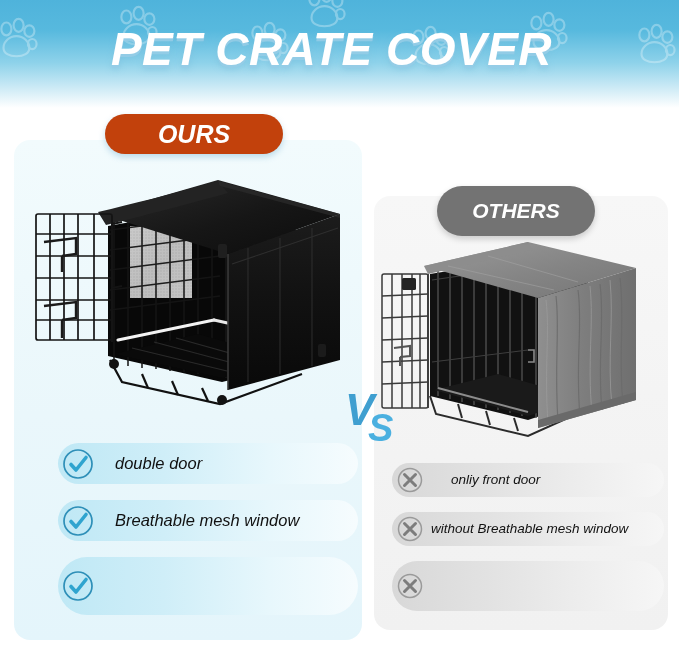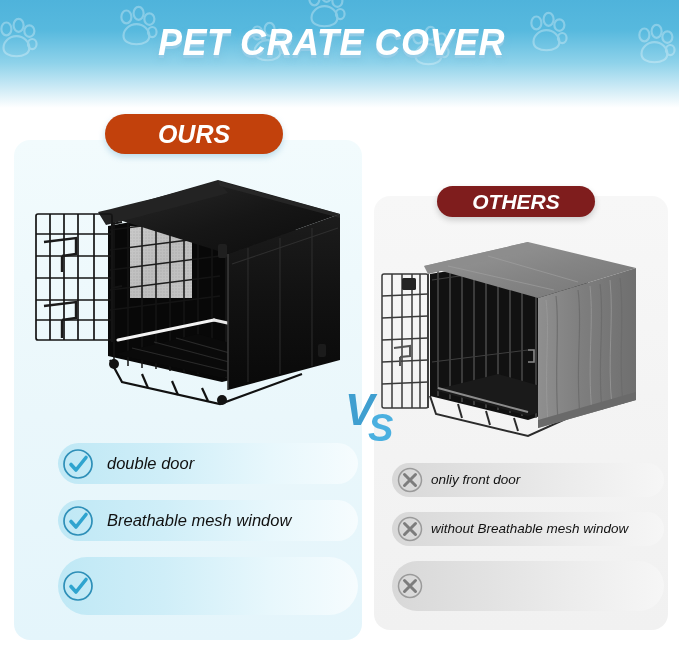--- a/index.html
+++ b/index.html
@@ -31,21 +31,21 @@
     height: 46px;
     opacity: 0.30;
   }
   .paw svg { width: 100%; height: 100%; display: block; }
   #title {
     position: absolute;
     left: 0;
     top: 22px;
     width: 663px;
     text-align: center;
-    font-size: 36px;
+    font-size: 46px;
     font-weight: bold;
     font-style: italic;
     letter-spacing: 0.5px;
     color: #ffffff;
     text-shadow: 0 3px 0 rgba(150,205,230,0.85), 0 4px 6px rgba(120,190,220,0.6);
     z-index: 5;
     white-space: nowrap;
   }
 
   
@@ -78,23 +78,23 @@
   }
   #badge-ours {
     left: 105px; top: 114px;
     width: 178px; height: 40px;
     font-size: 25px;
     background: #c2410c;
     box-shadow: 0 3px 6px rgba(120,180,210,0.45);
   }
   #badge-others {
     left: 437px; top: 186px;
-    width: 158px; height: 31px;
+    width: 158px; height: 50px;
     font-size: 21px;
-    background: #7f1d1d;
+    background: #737373;
     box-shadow: 0 3px 6px rgba(0,0,0,0.18);
   }
 
   
   #vs {
     position: absolute;
     left: 345px; top: 385px;
     width: 62px; height: 62px;
     z-index: 30;
   }
@@ -119,41 +119,41 @@
     background: linear-gradient(to right, #bfe8f5 0%, #cfeef8 35%, #e7f7fc 70%, #f6fcfe 100%);
   }
   .feat-others {
     left: 392px;
     width: 272px;
     background: linear-gradient(to right, #d8d8d8 0%, #e2e2e2 35%, #eeeeee 72%, #f6f6f6 100%);
   }
   #feat-o-1 { top: 443px; height: 41px; }
   #feat-o-2 { top: 500px; height: 41px; text-align: center; }
   #feat-o-3 { top: 557px; height: 58px; }
-  #feat-x-1 { top: 463px; height: 34px; }
+  #feat-x-1 { top: 463px; height: 34px; gap: 20px; }
   #feat-x-2 { top: 512px; height: 34px; }
   #feat-x-3 { top: 561px; height: 50px; }
 
   .feat-icon {
     flex: 0 0 auto;
     margin-left: 3px;
     display: flex;
     align-items: center;
     justify-content: center;
   }
   .feat-ours .feat-icon { width: 34px; height: 34px; }
   .feat-others .feat-icon { width: 28px; height: 28px; margin-left: 4px; }
   .feat-icon svg { width: 100%; height: 100%; display: block; }
 
   .feat-text {
     font-style: italic;
     color: #111111;
     line-height: 1.18;
   }
-  .feat-ours .feat-text   { font-size: 16.5px; margin-left: 12px; }
+  .feat-ours .feat-text   { font-size: 16.5px; margin-left: 20px; }
   .feat-others .feat-text { font-size: 13.5px; margin-left: 7px; }
 </style>
 </head>
 <body>
 
 <div id="page">
 
   <div id="header">
 
     <div class="paw" style="left:-8px;  top:16px;">

